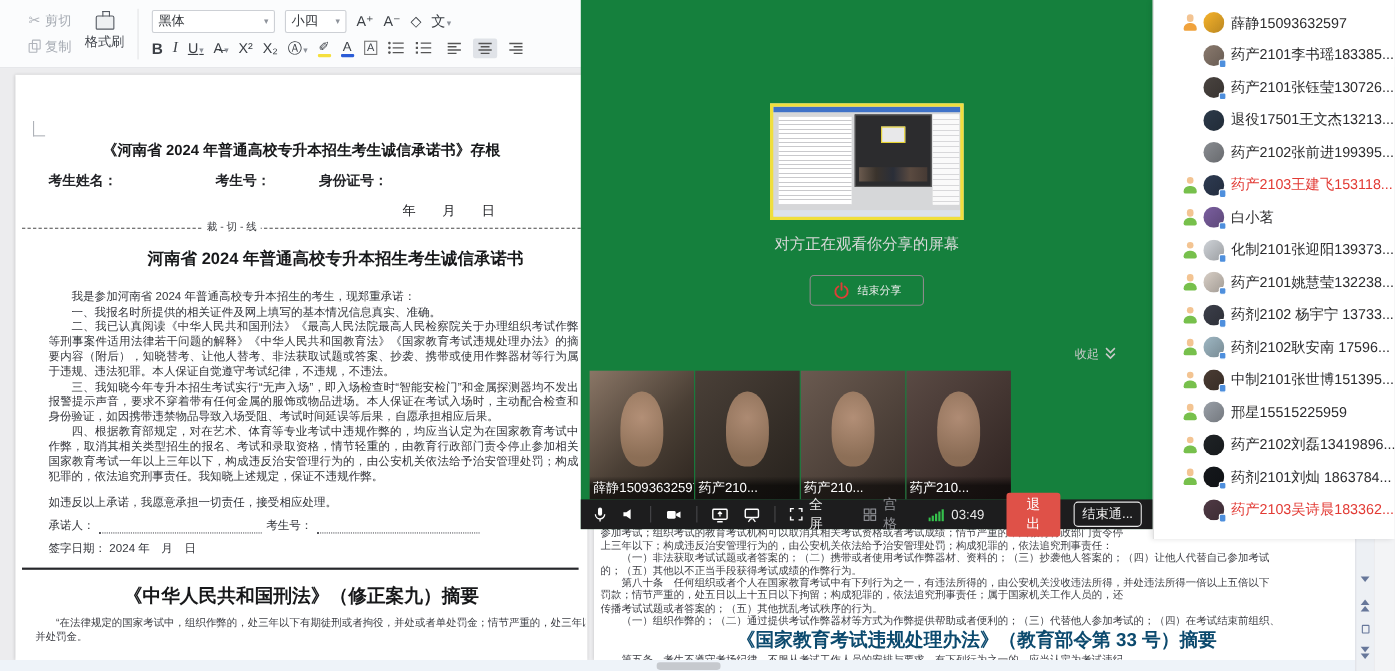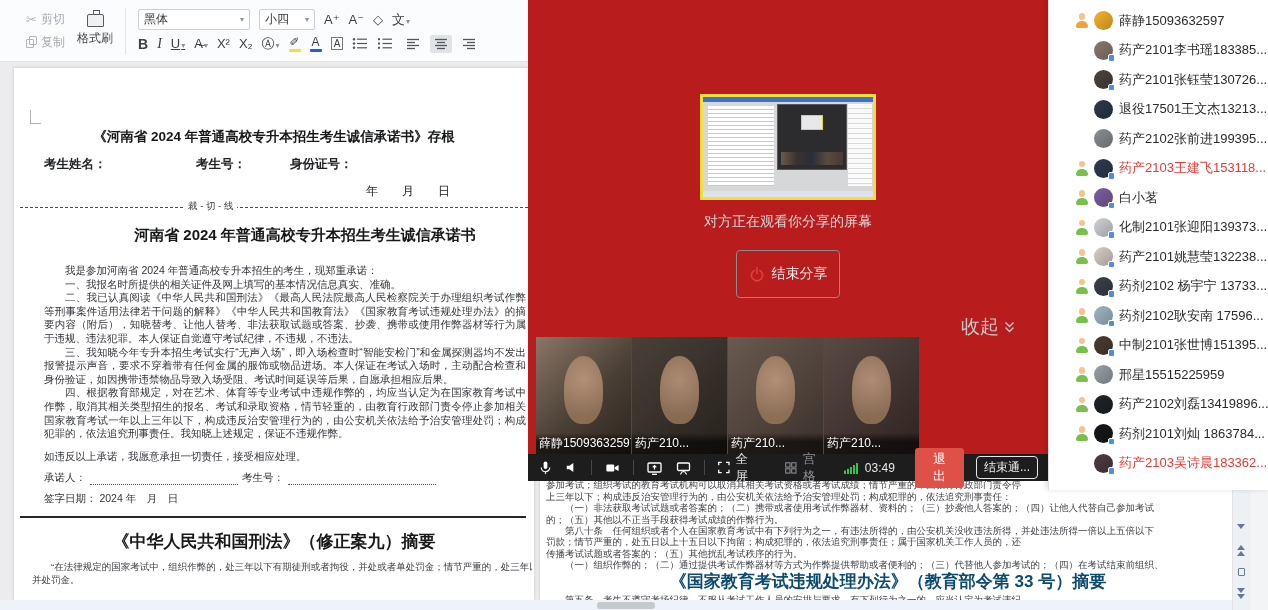--- a/index.html
+++ b/index.html
@@ -76,38 +76,38 @@
   .hthumb { position:absolute; left:597px; top:540px; width:58px; height:7px; background:#c6c9ce; border-radius:3px; }
   .vscroll { position:absolute; top:0; bottom:0; left:1232px; width:17px; background:#edf0f4; border-left:1px solid #e0e2e6; z-index:2; }
   .vs-ic { position:absolute; left:0; width:100%; display:flex; flex-direction:column; align-items:center; gap:1px; }
   .tri { width:0; height:0; border-left:4px solid transparent; border-right:4px solid transparent; }
   .tri.down { border-top:5px solid #67779a; }
   .tri.up { border-bottom:5px solid #67779a; }
   .pgbox { width:7px; height:8px; border:1.5px solid #67779a; border-radius:1px; }
   .right-fill { position:absolute; left:1250px; top:0; width:18px; height:610px; background:#f3f4f6; z-index:2; }
 
   
-  .share-panel { position:absolute; left:528px; top:0; width:520px; height:481px; background:#b91c1c; z-index:5; }
+  .share-panel { position:absolute; left:528px; top:0; width:520px; height:481px; background:#15803d; z-index:5; }
   .thumb { position:absolute; left:172px; top:94px; width:176px; height:106px; border:3px solid #f0df3d; background:#d6d7d9; }
   .mini { position:relative; width:100%; height:100%; overflow:hidden; }
   .mini-top { position:absolute; top:0; left:0; right:0; height:5px; background:#3f72c8; }
   .mini-page { position:absolute; left:5px; top:9px; width:66px; height:80px; background:#fff;
                background-image:repeating-linear-gradient(#fff 0 3px,#c9c9cc 3px 4px); }
   .mini-panel { position:absolute; left:74px; top:7px; width:70px; height:66px; background:#2c2c2e; border:1px solid #595959; }
   .mini-self { position:absolute; left:50%; top:10px; transform:translateX(-50%); width:22px; height:15px; background:#e8e8ea; border:1.5px solid #e7d32e; }
   .mini-vstrip { position:absolute; bottom:4px; left:3px; right:3px; height:13px;
                  background:linear-gradient(90deg,#6a5a4e,#3a332c 25%,#2a2e38 50%,#5a4a40 75%,#463a34); }
   .mini-list { position:absolute; right:1px; top:7px; width:24px; height:82px; background:#fafafa;
                background-image:repeating-linear-gradient(#fafafa 0 4px,#d8d8da 4px 5px); }
   .mini-task { position:absolute; bottom:0; left:0; right:0; height:6px; background:#dde3ec; }
   .watching { position:absolute; top:213px; left:0; width:100%; text-align:center; font-size:14px; color:#d9d9d9; }
-  .end-share-btn { position:absolute; left:208px; top:250px; width:104px; height:48px; border:1px solid #8b8b8b;
+  .end-share-btn { position:absolute; left:208px; top:250px; width:104px; height:28px; border:1px solid #8b8b8b;
                    border-radius:4px; display:flex; align-items:center; justify-content:center; gap:7px;
-                   color:#ececec; font-size:14px; background:transparent; }
-  .collapse { position:absolute; right:32px; top:314px; display:flex; align-items:center; gap:4px; color:#c9c9c9; font-size:19px; }
+                   color:#ececec; font-size:10px; background:transparent; }
+  .collapse { position:absolute; right:32px; top:314px; display:flex; align-items:center; gap:4px; color:#c9c9c9; font-size:11px; }
 
   .video-strip { position:absolute; left:8px; top:337px; height:117px; display:flex; gap:1px; }
   .vtile { position:relative; width:95px; height:117px; overflow:hidden; }
   .vtile::before { content:""; position:absolute; left:29%; top:16%; width:42%; height:58%;
                    border-radius:48% 48% 42% 42%; background:radial-gradient(circle at 50% 35%, #c9a084, #9c7a5e 75%); opacity:.8; }
   .v1 { background:linear-gradient(135deg,#8a7666,#4a3f35 55%,#2c241e); }
   .v2 { background:linear-gradient(135deg,#4a4038,#26211c); }
   .v3 { background:linear-gradient(135deg,#3a3f4a,#1c1f26); }
   .v4 { background:linear-gradient(135deg,#6a5a50,#3a302a); }
   .v5 { background:linear-gradient(135deg,#5a4a44,#2e2220); }

